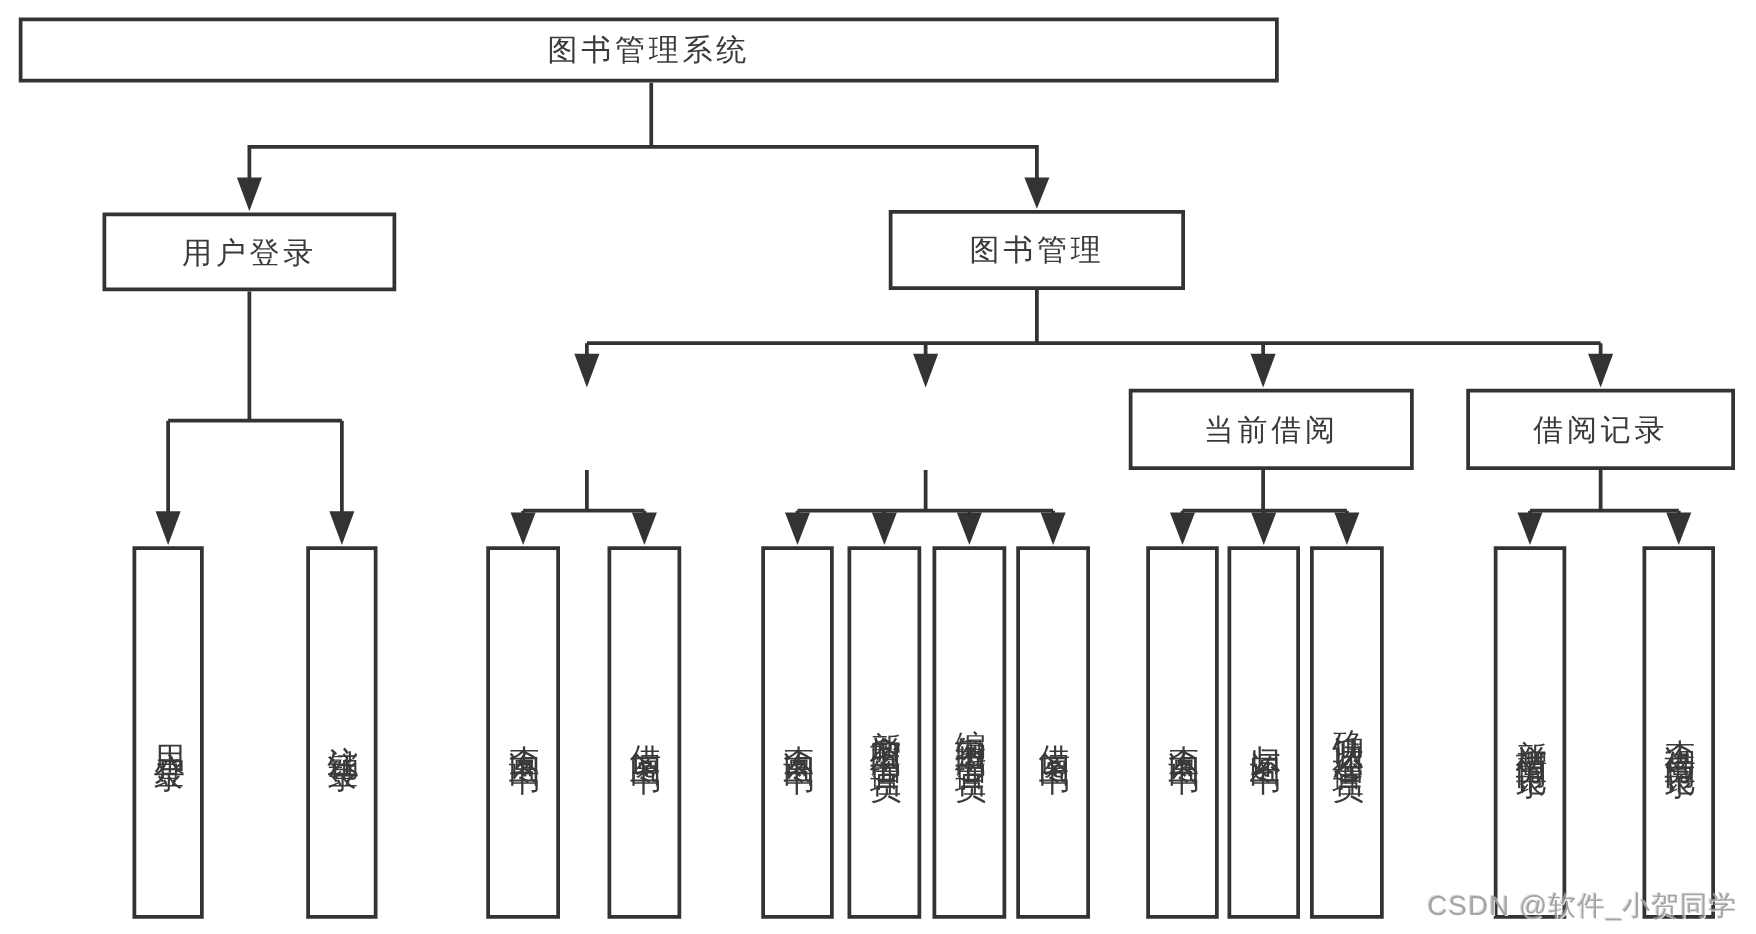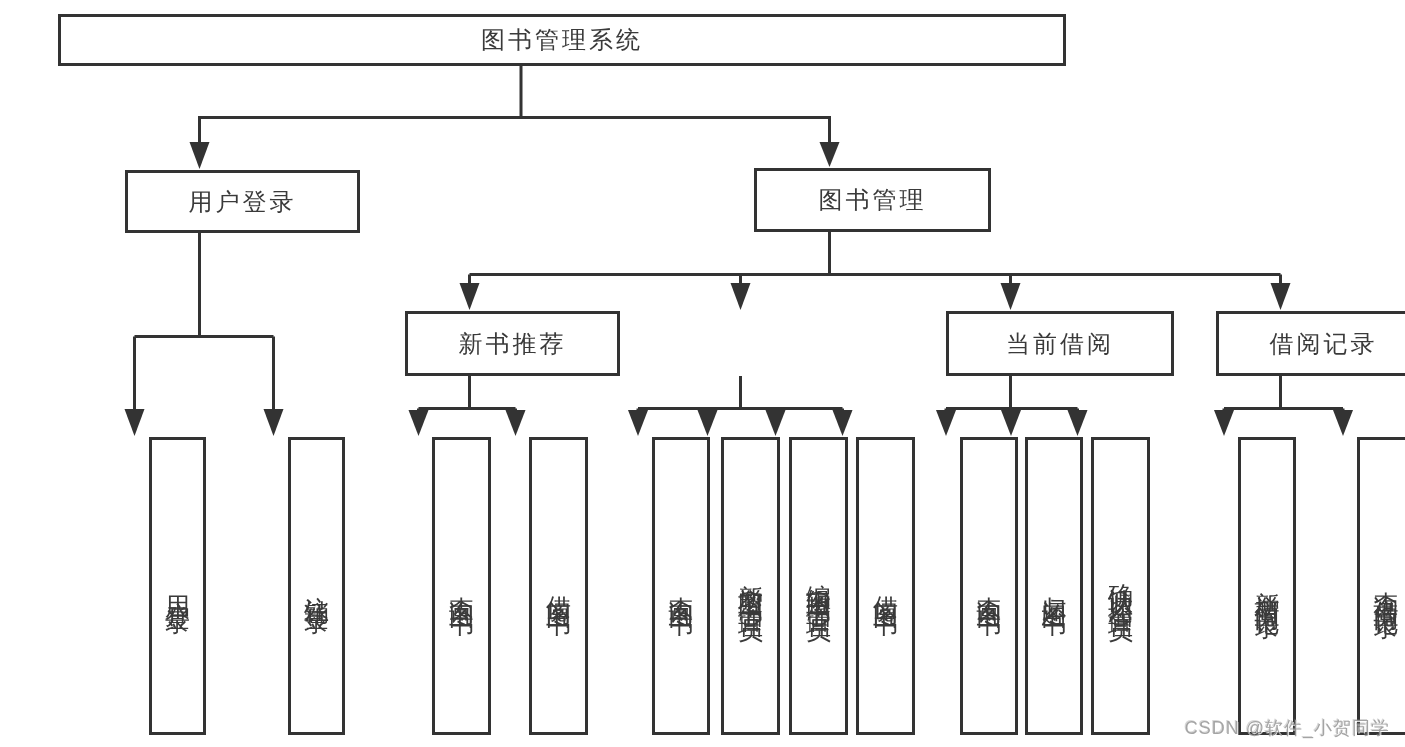--- a/index.html
+++ b/index.html
@@ -18,39 +18,38 @@
   }
   .hbox, .vbox {
     position: absolute;
     box-sizing: border-box;
     border: 3px solid var(--line, #333333);
     background: #ffffff;
     display: flex;
     align-items: center;
     justify-content: center;
     color: var(--text, #3a3a3a);
-    margin-left: 43px;
   }
   .hbox {
     font-size: 24px;
     letter-spacing: 3px;
     white-space: nowrap;
   }
   .vbox {
     writing-mode: vertical-rl;
     text-orientation: mixed;
     font-size: 25px;
     letter-spacing: 5px;
     line-height: 1;
   }
   .watermark {
     position: absolute;
     right: 15px;
     bottom: 7px;
-    font-size: 18px;
+    font-size: 22px;
     letter-spacing: 1px;
     color: var(--wm, #9b9b9b);
     opacity: 0.9;
     text-shadow: 1px 1px 0 rgba(255,255,255,0.9), -1px -1px 0 rgba(130,130,130,0.35);
     white-space: nowrap;
     z-index: 5;
   }
 </style>
 </head>
 <body>
@@ -105,21 +104,20 @@
       <polygon points="1214,410 1234,410 1224,436" fill="currentColor" stroke="none"></polygon>
       <polygon points="1333,410 1353,410 1343,436" fill="currentColor" stroke="none"></polygon>
     </g>
   </svg>
 
   <div class="hbox" style="left:15px; top:14px; width:1008px; height:52px;">图书管理系统</div>
 
   <div class="hbox" style="left:82px; top:170px; width:235px; height:63px;">用户登录</div>
   <div class="hbox" style="left:711px; top:168px; width:237px; height:64px;text-align:center;">图书管理</div>
 
-  <div class="hbox" style="left:362px; top:311px; width:215px; height:65px;">新书推荐</div>
   <div class="hbox" style="left:903px; top:311px; width:228px; height:65px;">当前借阅</div>
   <div class="hbox" style="left:1173px; top:311px; width:215px; height:65px;">借阅记录</div>
 
   <div class="vbox" style="left:106px; top:437px; width:57px; height:298px;">用户登录</div>
   <div class="vbox" style="left:245px; top:437px; width:57px; height:298px;">注销登录</div>
 
   <div class="vbox" style="left:389px; top:437px; width:59px; height:298px;">查询图书</div>
   <div class="vbox" style="left:486px; top:437px; width:59px; height:298px;">借阅图书</div>
 
   <div class="vbox" style="left:609px; top:437px; width:58px; height:298px;">查询图书</div>

